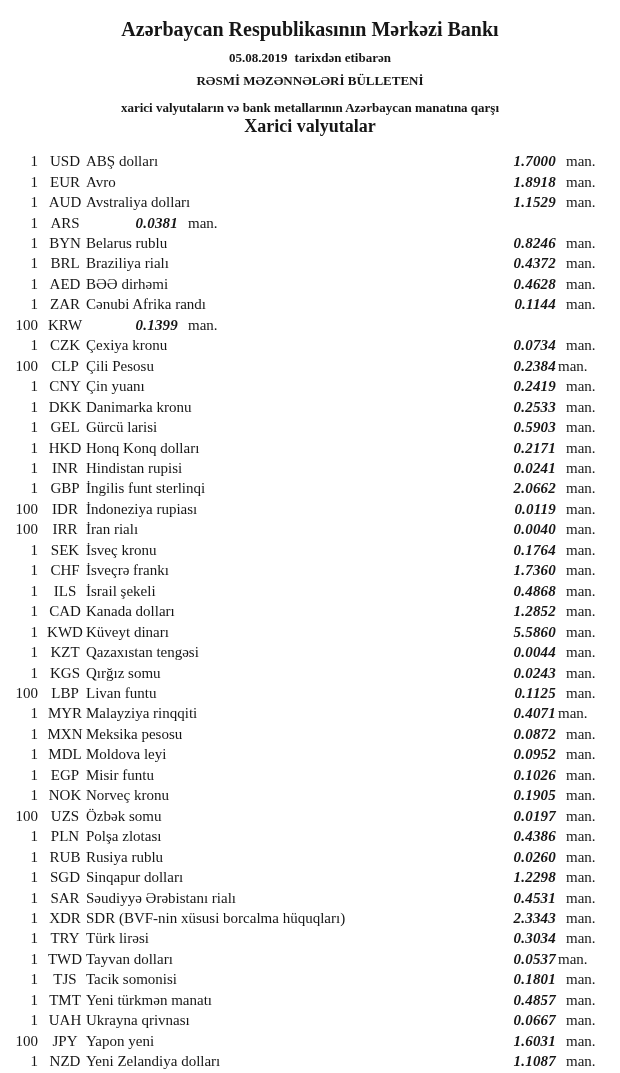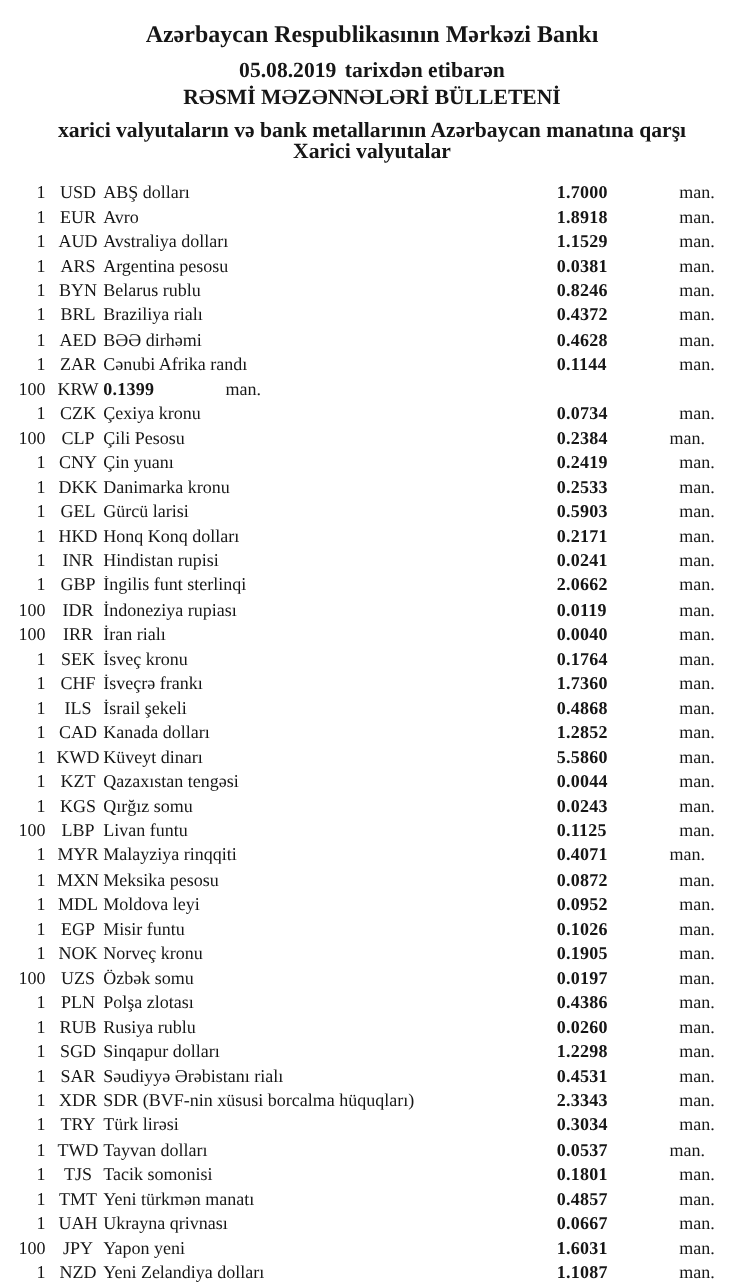--- a/index.html
+++ b/index.html
@@ -24,21 +24,21 @@
   .hdr {
     text-align: center;
   }
   .bank-name {
     padding-top: 17px;
     font-size: 20px;
     line-height: 24px;
     font-weight: bold;
   }
   .hline {
-    font-size: 18px;
+    font-size: 13px;
     line-height: 18px;
     font-weight: bold;
   }
   .date-line   { margin-top: 8px; }
   .date-gap    { display: inline-block; width: 7px; }
   .subtitle    { margin-top: 9px; }
   .bulletin    { margin-top: 5px; }
   .section-title {
     text-align: center;
     font-size: 18px;
@@ -69,22 +69,23 @@
     margin-left: 6px;
     text-align: center;
     flex: 0 0 auto;
   }
   .name {
     flex: 1 1 auto;
     overflow: hidden;
   }
   .rate {
     width: 92px;
-    text-align: left;
+    text-align: right;
     font-weight: bold;
+    font-style: italic;
     letter-spacing: 0.2px;
     flex: 0 0 auto;
   }
   .man {
     width: 64px;
     box-sizing: border-box;
     padding-left: 10px;
     flex: 0 0 auto;
   }
   .row.offset .man { padding-left: 2px; }
@@ -126,21 +127,20 @@
       <div class="row">
     <span class="qty">1</span>
     <span class="code">AUD</span>
     <span class="name">Avstraliya dolları</span>
     <span class="rate">1.1529</span>
     <span class="man">man.</span>
   </div>
       <div class="row">
     <span class="qty">1</span>
     <span class="code">ARS</span>
-    <span class="name">Argentina pesosu</span>
     <span class="rate">0.0381</span>
     <span class="man">man.</span>
   </div>
       <div class="row">
     <span class="qty">1</span>
     <span class="code">BYN</span>
     <span class="name">Belarus rublu</span>
     <span class="rate">0.8246</span>
     <span class="man">man.</span>
   </div>

